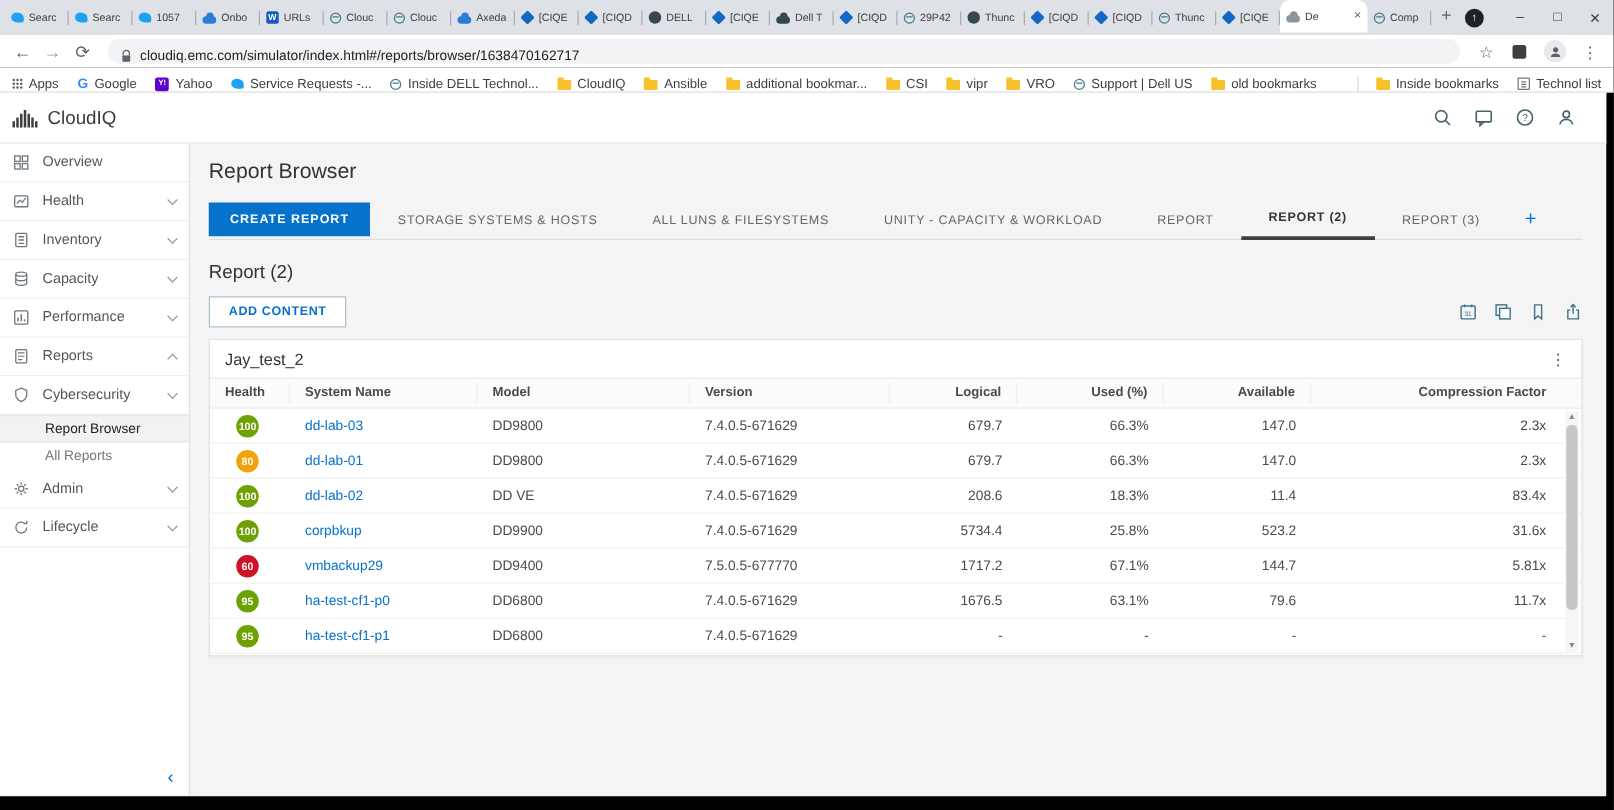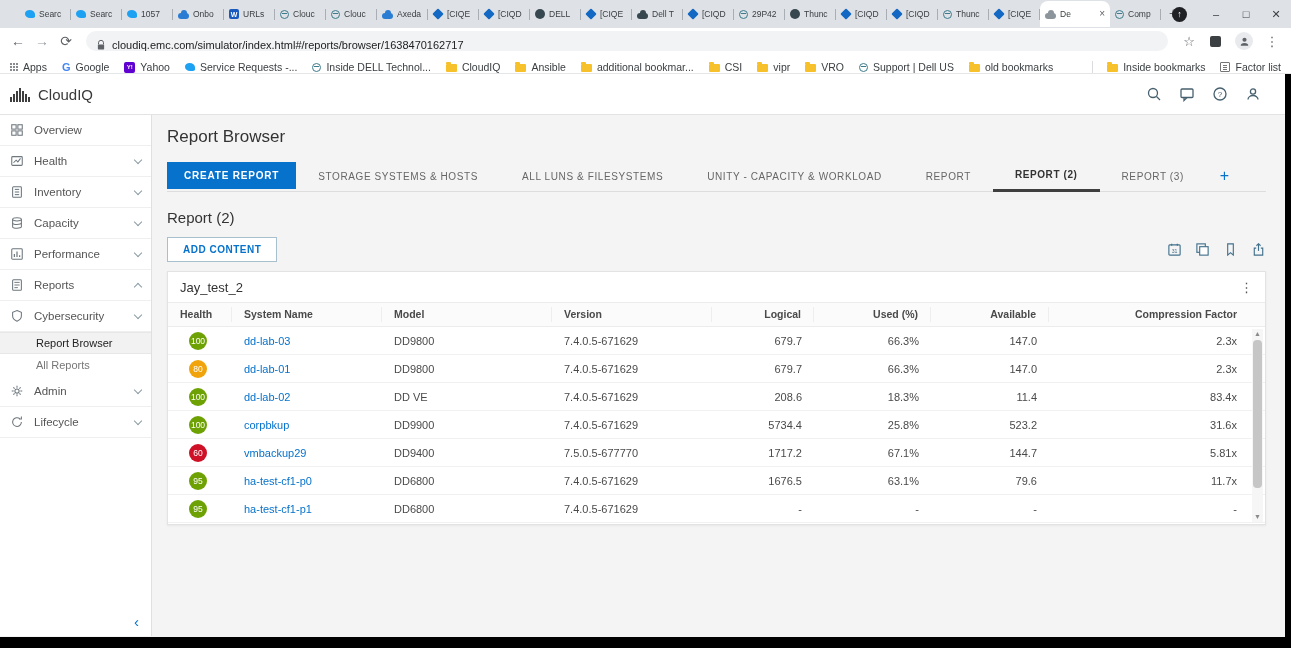--- a/index.html
+++ b/index.html
@@ -1,21 +1,21 @@
 <!DOCTYPE html>
 <html><head>
 <meta charset="utf-8">
 <style>
   *{margin:0;padding:0;box-sizing:border-box}
   body{font-family:"Liberation Sans",sans-serif;background:#222}
   .screen{position:relative;width:1291px;height:648px;background:#000;overflow:hidden}
 
   
   .tabstrip{height:28px;background:#DEE1E6;display:flex;align-items:flex-end;position:relative;width:1291px}
-  .tabs{display:flex;align-items:center;height:28px;padding-left:20px}
+  .tabs{display:flex;align-items:flex-start;height:28px;padding-left:4px}
   .tab{display:flex;align-items:center;gap:4px;width:51px;height:28px;padding:0 5px;position:relative;cursor:default}
   .tab::after{content:"";position:absolute;right:0;top:9px;height:11px;width:1px;background:#A9AEB4}
   .tab.active{background:#fff;border-radius:8px 8px 0 0;width:70px;height:26px}
   .tab.active::after{display:none}
   .tab-label{font-size:8.5px;color:#3C4043;white-space:nowrap;overflow:hidden;max-width:32px}
   .tab.active .tab-label{max-width:22px}
   .tab-close{font-size:10px;color:#5F6368;margin-left:auto;line-height:1}
   .newtab{width:24px;height:24px;display:flex;align-items:center;justify-content:center;color:#5F6368;font-size:14px;margin-bottom:2px}
   .tabstrip-right{position:absolute;right:0;top:0;height:28px;display:flex;align-items:center}
   .update-dot{width:15px;height:15px;border-radius:50%;background:#202124;color:#fff;font-size:9px;display:flex;align-items:center;justify-content:center;margin-right:14px}
@@ -91,21 +91,21 @@
   .kebab{margin-left:auto;color:#555;font-size:13px;letter-spacing:0;line-height:1}
   .tgrid{display:grid;grid-template-columns:64px 150px 170px 160px 102px 117px 118px 1fr;align-items:center;padding-right:16px}
   .thead{background:#FBFBFB;border-top:1px solid #ECECEC;border-bottom:1px solid #ECECEC;height:25px}
   .th{font-size:10.5px;font-weight:bold;color:#4A4A4A;padding:0 12px;white-space:nowrap;border-right:1px solid #EEE;height:15px;line-height:15px}
   .th:last-child{border-right:none}
   .th.num{text-align:right}
   .trow{height:28px;border-bottom:1px solid #F1F1F1}
   .td{font-size:11px;color:#4A4A4A;padding:0 12px;white-space:nowrap}
   .td.num{text-align:right}
   .td a{color:#0672CB;text-decoration:none}
-  .badge{width:18px;height:18px;border-radius:50%;color:#fff;font-size:8.5px;font-weight:normal;display:flex;align-items:center;justify-content:center;margin-left:9px}
+  .badge{width:18px;height:18px;border-radius:50%;color:#fff;font-size:8.5px;font-weight:bold;display:flex;align-items:center;justify-content:center;margin-left:9px}
   .badge.green{background:#6EA204}.badge.amber{background:#F0A30A}.badge.red{background:#CE1126}
   .vscroll{position:absolute;top:57px;right:2px;bottom:2px;width:11px;background:#F6F6F6;display:flex;flex-direction:column;align-items:center}
   .varrow{font-size:7px;color:#8A8A8A;line-height:10px;height:10px}
   .vthumb{width:9px;background:#C6C6C6;border-radius:4px;height:148px;margin-top:1px}
   .vspace{flex:1}
   svg{display:block}
 </style>
 </head>
 <body>
 
@@ -289,21 +289,21 @@
         <span class="folder"></span>
         <span>old bookmarks</span>
       </span>
     <span class="bm-right">
       <span class="bm">
           <span class="folder"></span>
           <span>Inside bookmarks</span>
         </span>
       <span class="bm">
           <span class="readlist"></span>
-          <span>Factor list</span>
+          <span>Technol list</span>
         </span>
     </span>
   </div>
 
   <div class="app">
     <div class="appheader">
       <span class="soundwave">
         <i style="height:5px"></i>
           <i style="height:8px"></i>
           <i style="height:11px"></i>

